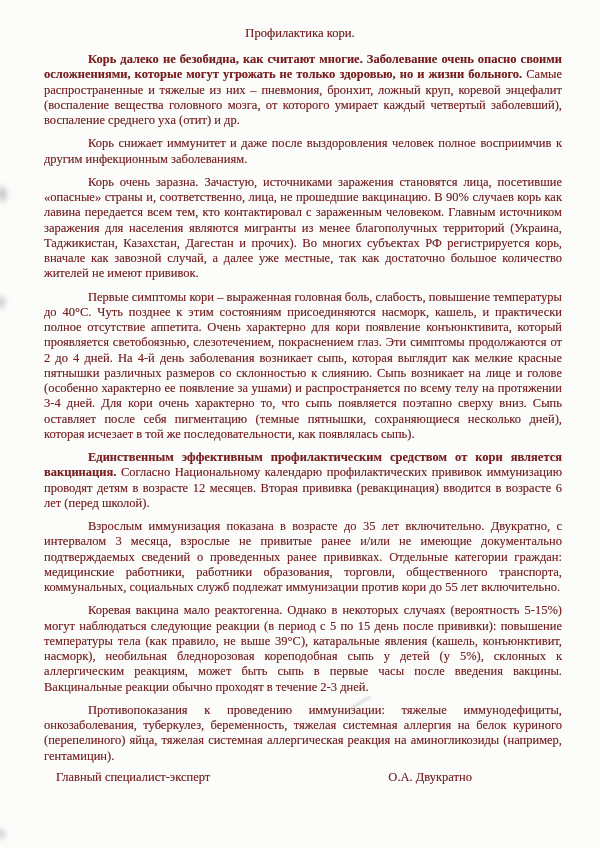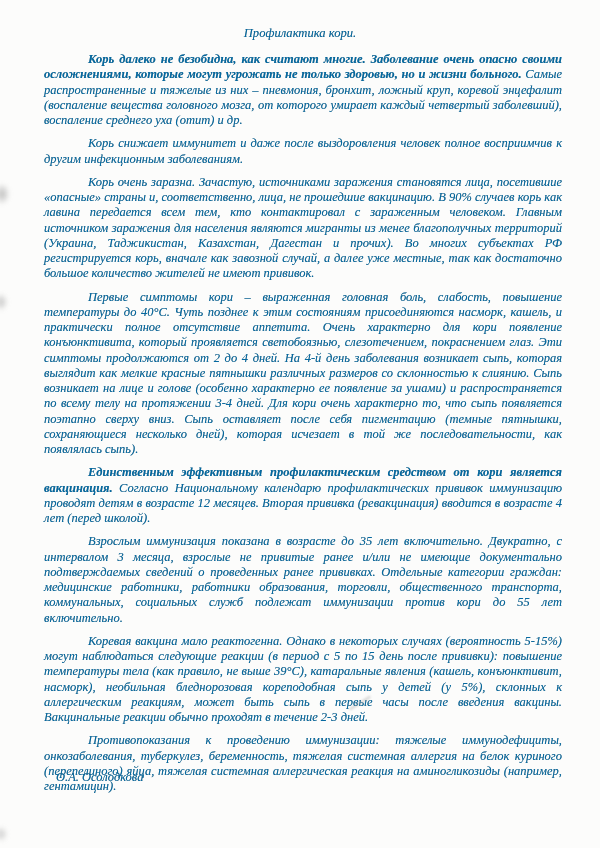--- a/index.html
+++ b/index.html
@@ -8,23 +8,22 @@
     background: #e9e9e9;
   }
   .page {
     position: relative;
     width: 600px;
     height: 848px;
     margin: 0 auto;
     background: #fcfcfb;
     overflow: hidden;
     font-family: "Liberation Serif", "DejaVu Serif", serif;
-    color: #0369a1;
+    color: #7f1d1d;
     text-shadow: 0 0 0.5px rgba(40,40,40,0.45);
-    font-style: italic;
   }
   .title {
     padding-top: 26px;
     text-align: center;
     font-size: 12.6px;
     line-height: 15px;
     font-weight: 400;
   }
   .body {
     margin: 11px 30px 0 36px;
@@ -73,32 +72,33 @@
   <div class="body">
 
     <p class="para"><b>Корь далеко не безобидна, как считают многие. Заболевание очень опасно своими осложнениями, которые могут угрожать не только здоровью, но и жизни больного.</b> <span>Самые распространенные и тяжелые из них – пневмония, бронхит, ложный круп, коревой энцефалит (воспаление вещества головного мозга, от которого умирает каждый четвертый заболевший), воспаление среднего уха (отит) и др.</span></p>
 
     <p class="para"><span>Корь снижает иммунитет и даже после выздоровления человек полное восприимчив к другим инфекционным заболеваниям.</span></p>
 
     <p class="para"><span>Корь очень заразна. Зачастую, источниками заражения становятся лица, посетившие «опасные» страны и, соответственно, лица, не прошедшие вакцинацию. В 90% случаев корь как лавина передается всем тем, кто контактировал с зараженным человеком. Главным источником заражения для населения являются мигранты из менее благополучных территорий (Украина, Таджикистан, Казахстан, Дагестан и прочих). Во многих субъектах РФ регистрируется корь, вначале как завозной случай, а далее уже местные, так как достаточно большое количество жителей не имеют прививок.</span></p>
 
     <p class="para"><span>Первые симптомы кори – выраженная головная боль, слабость, повышение температуры до 40°С. Чуть позднее к этим состояниям присоединяются насморк, кашель, и практически полное отсутствие аппетита. Очень характерно для кори появление конъюнктивита, который проявляется светобоязнью, слезотечением, покраснением глаз. Эти симптомы продолжаются от 2 до 4 дней. На 4-й день заболевания возникает сыпь, которая выглядит как мелкие красные пятнышки различных размеров со склонностью к слиянию. Сыпь возникает на лице и голове (особенно характерно ее появление за ушами) и распространяется по всему телу на протяжении 3-4 дней. Для кори очень характерно то, что сыпь появляется поэтапно сверху вниз. Сыпь оставляет после себя пигментацию (темные пятнышки, сохраняющиеся несколько дней), которая исчезает в той же последовательности, как появлялась сыпь).</span></p>
 
-    <p class="para"><b>Единственным эффективным профилактическим средством от кори является вакцинация.</b> <span>Согласно Национальному календарю профилактических прививок иммунизацию проводят детям в возрасте 12 месяцев. Вторая прививка (ревакцинация) вводится в возрасте 4 лет (перед школой).</span></p>
+    <p class="para"><b>Единственным эффективным профилактическим средством от кори является вакцинация.</b> <span>Согласно Национальному календарю профилактических прививок иммунизацию проводят детям в возрасте 12 месяцев. Вторая прививка (ревакцинация) вводится в возрасте 6 лет (перед школой).</span></p>
 
     <p class="para"><span>Взрослым иммунизация показана в возрасте до 35 лет включительно. Двукратно, с интервалом 3 месяца, взрослые не привитые ранее и/или не имеющие документально подтверждаемых сведений о проведенных ранее прививках. Отдельные категории граждан: медицинские работники, работники образования, торговли, общественного транспорта, коммунальных, социальных служб подлежат иммунизации против кори до 55 лет включительно.</span></p>
 
     <p class="para"><span>Коревая вакцина мало реактогенна. Однако в некоторых случаях (вероятность 5-15%) могут наблюдаться следующие реакции (в период с 5 по 15 день после прививки): повышение температуры тела (как правило, не выше 39°С), катаральные явления (кашель, конъюнктивит, насморк), необильная бледнорозовая кореподобная сыпь у детей (у 5%), склонных к аллергическим реакциям, может быть сыпь в первые часы после введения вакцины. Вакцинальные реакции обычно проходят в течение 2-3 дней.</span></p>
 
     <p class="para"><span>Противопоказания к проведению иммунизации: тяжелые иммунодефициты, онкозаболевания, туберкулез, беременность, тяжелая системная аллергия на белок куриного (перепелиного) яйца, тяжелая системная аллергическая реакция на аминогликозиды (например, гентамицин).</span></p>
 
   </div>
 
   <div class="signature">
-    <span class="sig-right">О.А. Осолодкова</span>
+    <span class="sig-left">Главный специалист-эксперт</span>
+    <span class="sig-right">О.А. Двукратно</span>
   </div>
 
   <div class="artifact a1"></div>
   <div class="artifact a2"></div>
   <div class="artifact a3"></div>
   <div class="artifact a4"></div>
 
 </div>
 
 </body></html>

